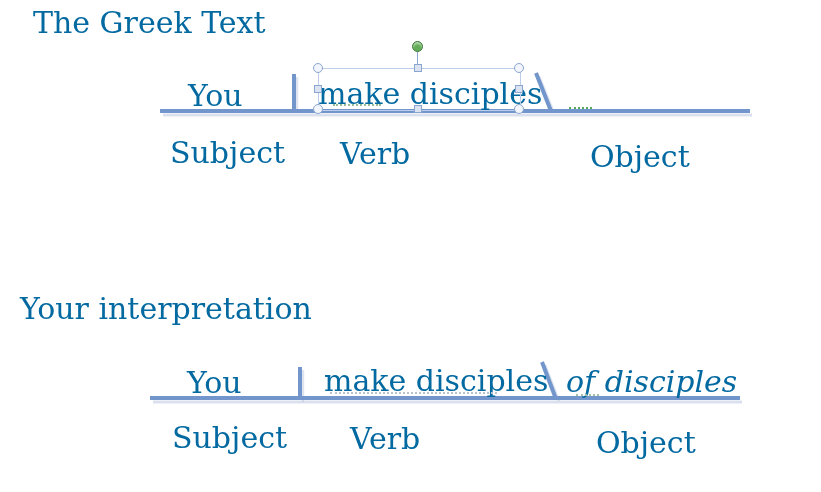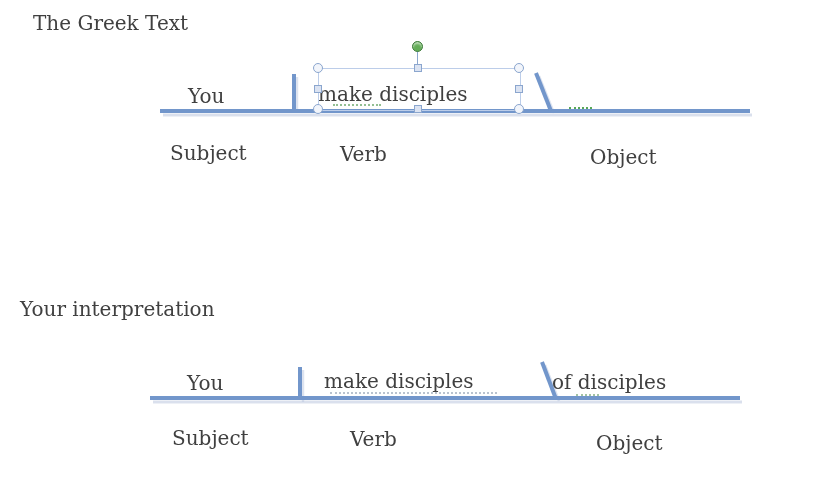--- a/index.html
+++ b/index.html
@@ -1,20 +1,20 @@
 <!DOCTYPE html>
 <html><head>
 <meta charset="utf-8">
 <style>
   html,body{margin:0;padding:0;background:#ffffff;}
   #canvas{
     position:relative;width:821px;height:492px;background:#ffffff;overflow:hidden;
     font-family:"DejaVu Serif","Liberation Serif",serif;color:#111111;
   }
-  .txt{position:absolute;font-size:20px;line-height:26px;white-space:nowrap;color:#404040;}
+  .txt{position:absolute;font-size:30px;line-height:26px;white-space:nowrap;color:#0369a1;}
   .center{text-align:left;}
   svg.lines{position:absolute;left:0;top:0;z-index:1;}
   .ztext{z-index:2;}
   .sel{z-index:3;}
   .selection-rect{
     position:absolute;left:318px;top:68px;width:201px;height:41px;
     border:1px solid #bccde9;background:transparent;
   }
   .handle{position:absolute;box-sizing:border-box;}
   .h-circle{width:10px;height:10px;border-radius:50%;background:#f2f5fb;border:1.5px solid #8ba6ce;}
@@ -72,21 +72,21 @@
   <div class="handle h-square sel" style="left:414px;top:105px;"></div>
   <div class="handle h-square sel" style="left:314px;top:85px;"></div>
   <div class="handle h-square sel" style="left:515px;top:85px;"></div>
 
   <div class="txt ztext" style="left:20px;top:296px;">Your interpretation</div>
 
   <div class="txt ztext center" style="left:187px;top:370px;width:120px;">You</div>
 
   <div class="txt ztext center" style="left:324px;top:368px;width:180px;">make disciples</div>
 
-  <div class="txt ztext center" style="left:552px;top:369px;width:160px;">of disciples</div>
+  <div class="txt ztext center" style="left:566px;top:369px;width:160px;font-style:italic;">of disciples</div>
 
   <div class="spell" style="left:330px;top:390px;width:167px;border-bottom-color:#b9c3cf;"></div>
   <div class="spell" style="left:576px;top:392px;width:23px;border-bottom-color:#a3c3a3;"></div>
 
   <div class="txt ztext center" style="left:172px;top:425px;width:105px;">Subject</div>
   <div class="txt ztext center" style="left:350px;top:426px;width:80px;">Verb</div>
   <div class="txt ztext center" style="left:596px;top:430px;width:100px;">Object</div>
 
 </div>
 

